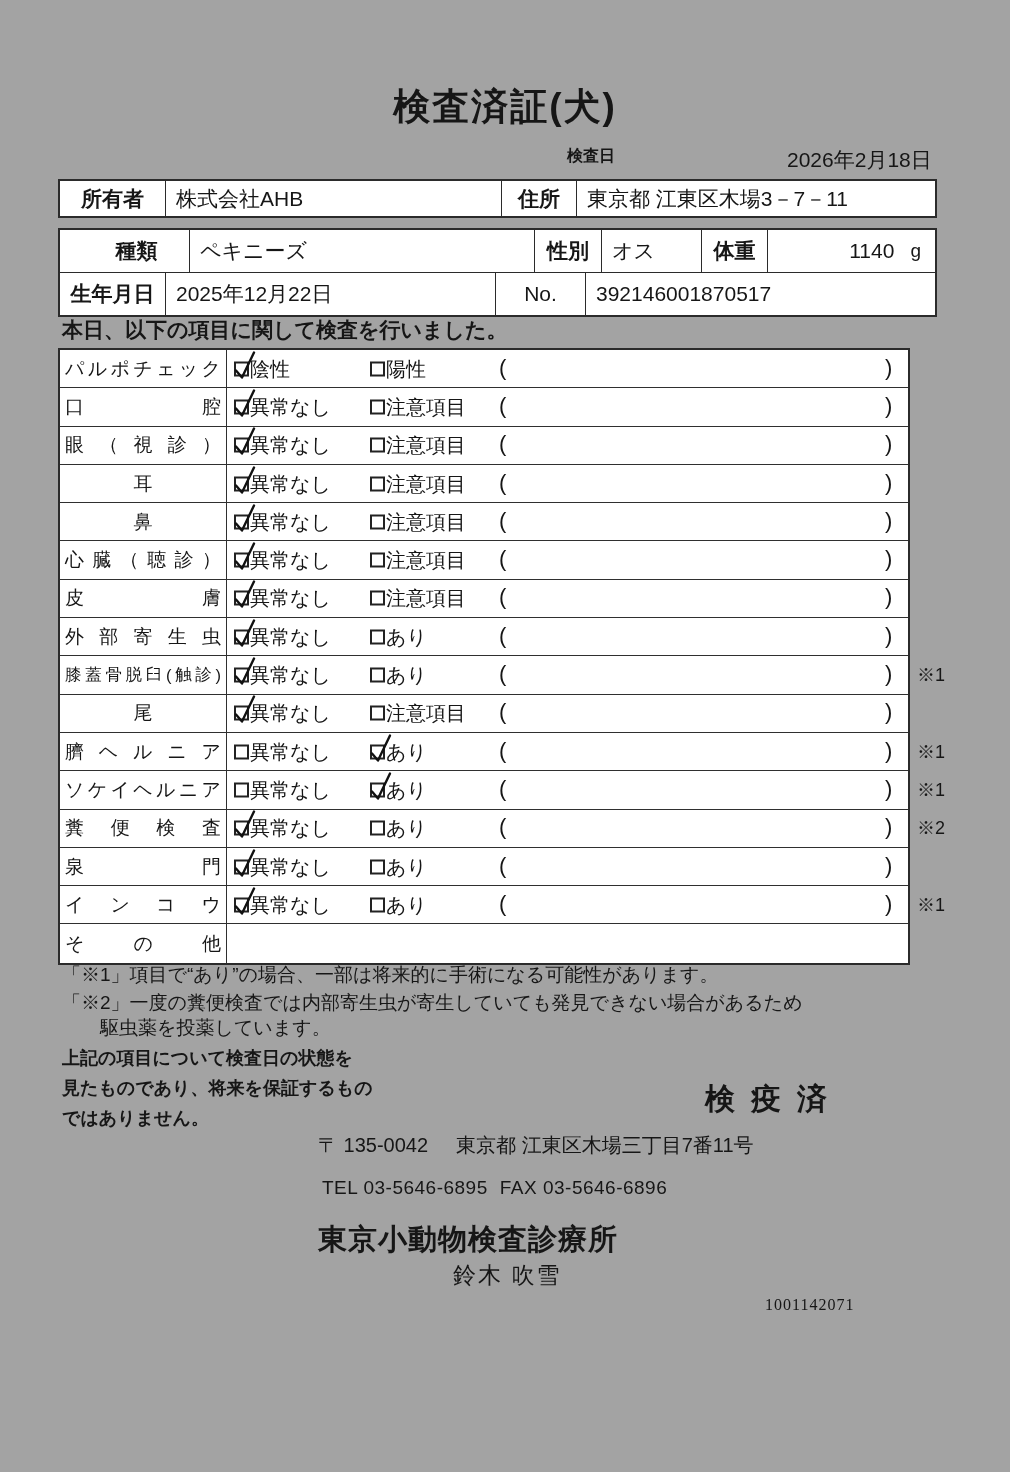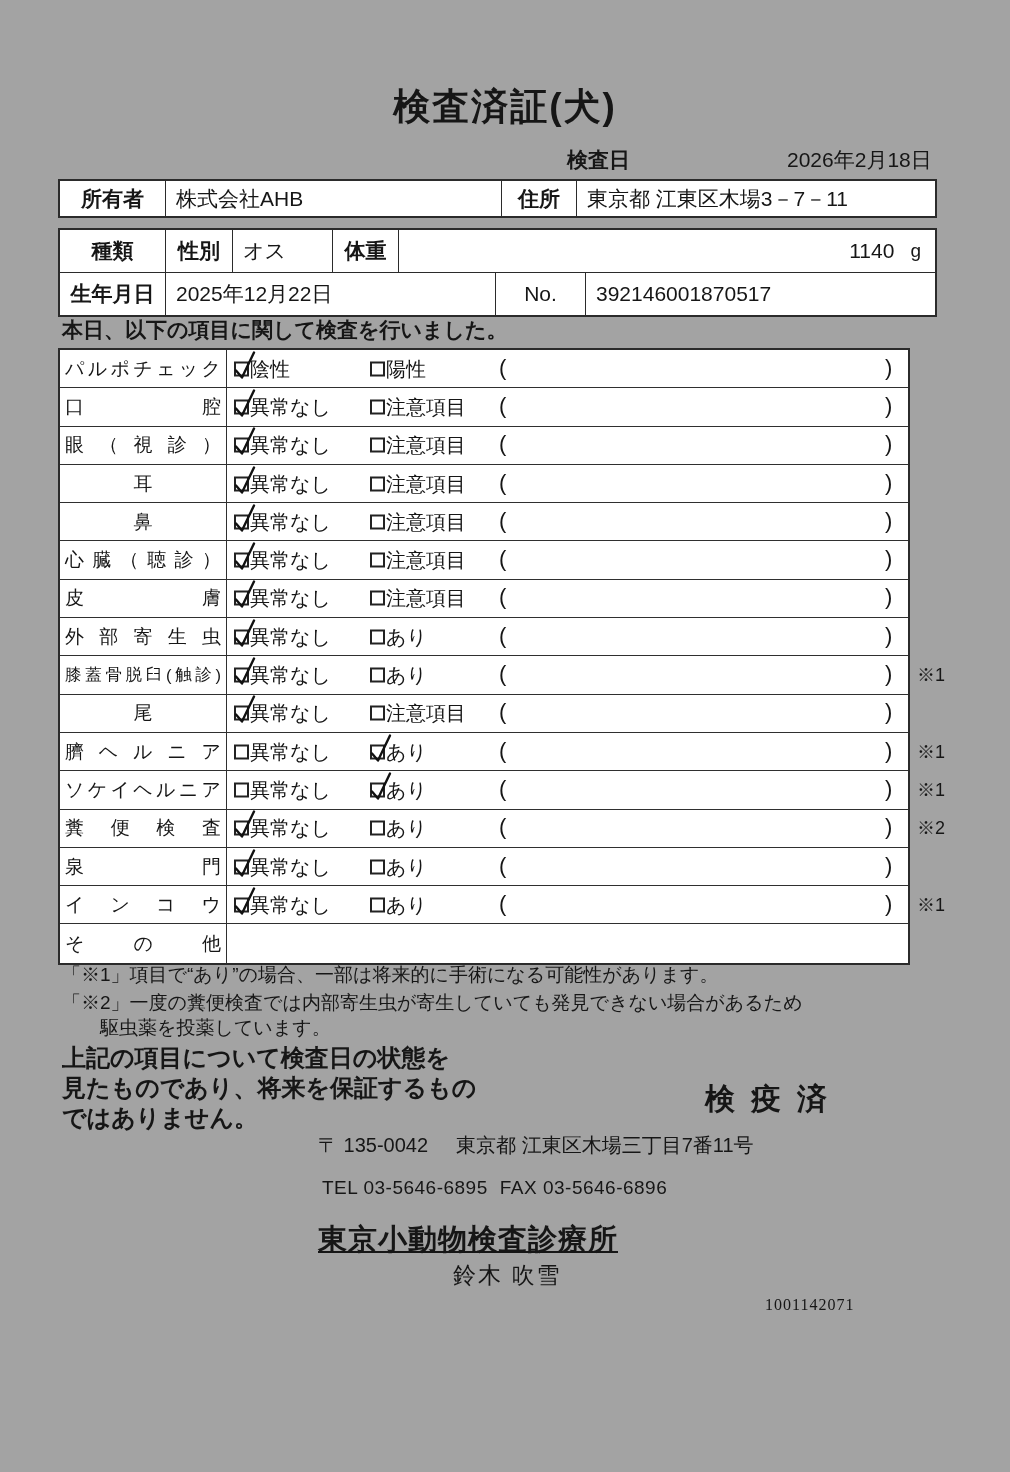--- a/index.html
+++ b/index.html
@@ -3,21 +3,21 @@
 <meta charset="utf-8">
 <style>
   html,body{margin:0;padding:0;background:#e8e8e8;}
   .page{
     position:relative;width:1010px;height:1472px;background:#a3a3a3;
     font-family:"Liberation Sans",sans-serif;color:#161616;overflow:hidden;
   }
   .abs{position:absolute;}
   
   .doc-title{left:0;top:82px;width:1010px;text-align:center;font-size:37px;font-weight:700;letter-spacing:2px;}
-  .insp-label{left:567px;top:146px;font-size:21px;font-weight:600;}
+  .insp-label{left:567px;top:146px;font-size:16px;font-weight:600;}
   .insp-value{left:787px;top:146px;font-size:21px;}
   
   .grid-table{border:2px solid #2b2b2b;box-sizing:border-box;background:#fff;}
   .grow{display:flex;align-items:stretch;}
   .cell{box-sizing:border-box;display:flex;align-items:center;font-size:21px;}
   .cell.lab{justify-content:center;font-weight:600;}
   .cell.val{padding-left:10px;}
   .bl{border-left:1.5px solid #2b2b2b;}
   .bt{border-top:1.5px solid #2b2b2b;}
   .wcell{justify-content:flex-end;padding-right:14px;}
@@ -40,28 +40,28 @@
   .cb svg{position:absolute;left:-4px;top:-13px;width:26px;height:31px;display:none;}
   .cb.checked svg{display:block;}
   .paren{position:absolute;top:50%;transform:translateY(-52%);font-size:22px;font-weight:300;}
   .paren.open{left:272px;}
   .paren.close{left:658px;}
   .exam-note{position:absolute;left:calc(100% + 9px);top:50%;transform:translateY(-50%);font-size:18px;white-space:nowrap;}
   
   .fn1{left:62px;top:962px;font-size:19px;}
   .fn2{left:62px;top:990px;font-size:19px;}
   .fn3{left:100px;top:1015px;font-size:19px;}
-  .disclaimer{left:62px;top:1043px;font-size:24px;font-weight:600;line-height:30px;}
+  .disclaimer{left:62px;top:1043px;font-size:18px;font-weight:600;line-height:30px;}
   .stamp{left:705px;top:1079px;font-size:30px;font-weight:600;letter-spacing:16px;}
   
   .postal{left:318px;top:1132px;font-size:20px;}
   .postal .addr2{margin-left:28px;}
   .telfax{left:322px;top:1177px;font-size:19px;letter-spacing:0.5px;}
   .telfax .fax{margin-left:12px;}
-  .clinic-name{left:318px;top:1220px;font-size:29px;font-weight:600;letter-spacing:1px;text-decoration:underline;}
+  .clinic-name{left:318px;top:1220px;font-size:29px;font-weight:600;letter-spacing:1px;}
   .examiner{left:453px;top:1260px;font-size:23px;letter-spacing:2px;}
   .doc-number{left:765px;top:1296px;font-size:16px;letter-spacing:1px;font-family:Liberation Serif, serif;}
 </style>
 </head>
 <body>
 
 <div class="page">
 
   <div class="abs doc-title">検査済証(犬)</div>
 
@@ -72,21 +72,22 @@
     <div class="grow" style="height:35px;">
       <div class="cell lab" style="width:105px;">所有者</div>
       <div class="cell val bl" style="width:336px;">株式会社AHB</div>
       <div class="cell lab bl" style="width:75px;">住所</div>
       <div class="cell val bl" style="flex:1;">東京都 江東区木場3－7－11</div>
     </div>
   </div>
 
   <div class="abs grid-table" style="left:58px;top:228px;width:879px;">
     <div class="grow" style="height:42px;">
-      <div class="cell lab" style="width:105px;">種類</div>
+      <div class="cell lab" style="width:105px;margin-left:24px;">種類</div>
+      <div class="cell val bl" style="width:345px;">ペキニーズ</div>
       <div class="cell lab bl" style="width:67px;text-align:right;">性別</div>
       <div class="cell val bl" style="width:100px;">オス</div>
       <div class="cell lab bl" style="width:66px;">体重</div>
       <div class="cell wcell bl" style="flex:1;">
         <span>1140</span>
         <span class="wunit">g</span>
       </div>
     </div>
     <div class="grow bt" style="height:42px;">
       <div class="cell lab" style="width:105px;">生年月日</div>

